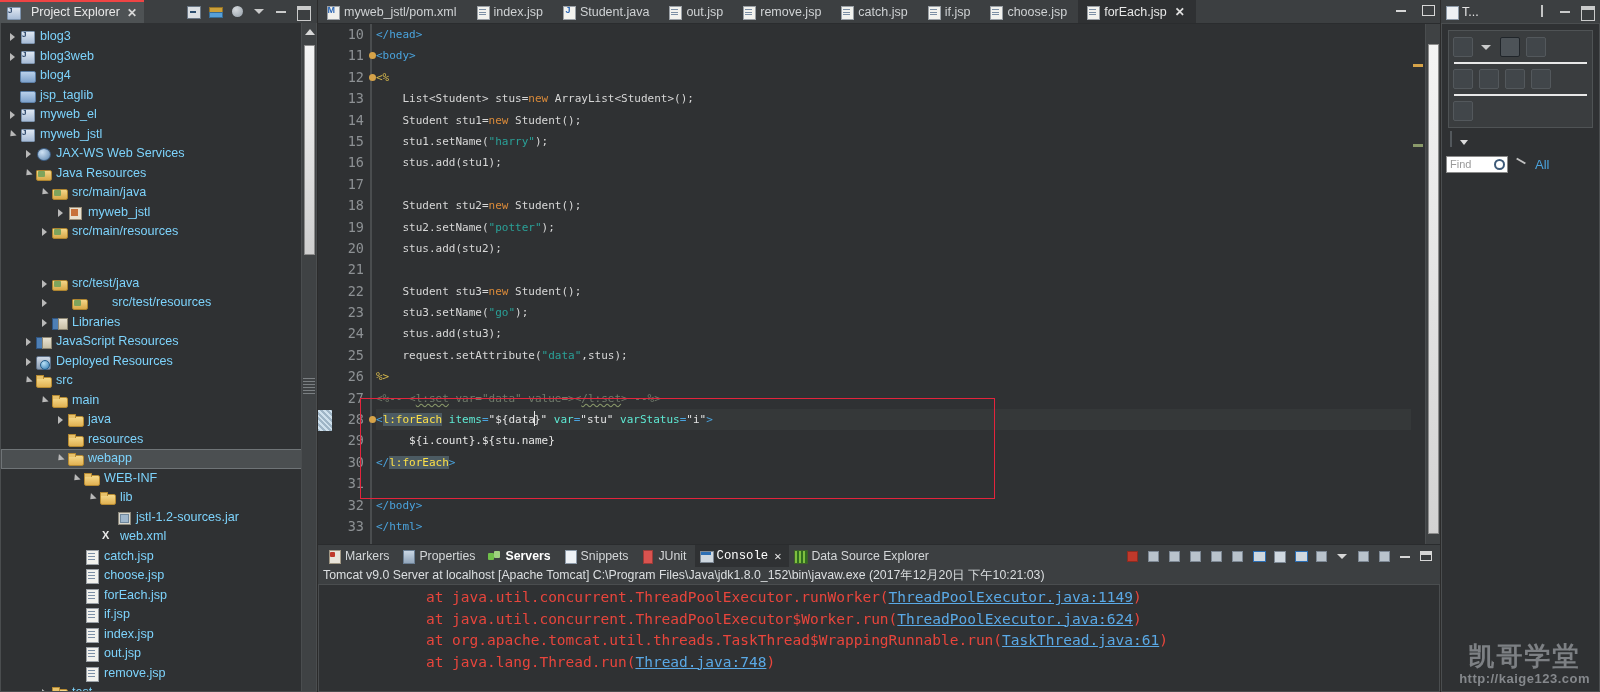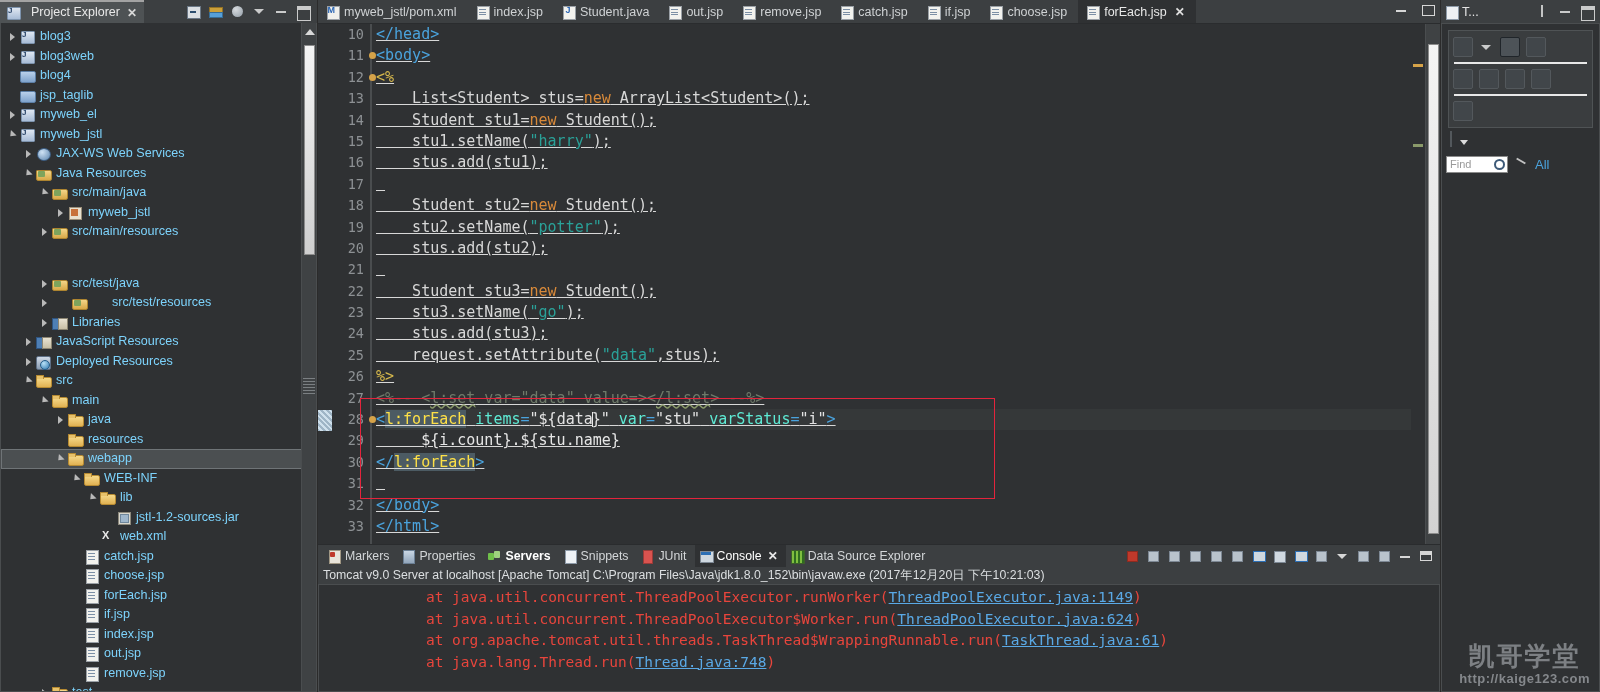--- a/index.html
+++ b/index.html
@@ -9,21 +9,21 @@
     font-family:"Liberation Sans", sans-serif;
     font-size:12px; color:#cfd2d4;
   }
   .app{ position:relative; width:1600px; height:692px; display:flex; }
 
   
   .explorer{ width:318px; height:692px; background:#3c3f41; display:flex; flex-direction:column;
              border-right:1px solid #2b2b2b; flex:0 0 318px; }
   .ex-tabrow{ height:23px; background:#3c3f41; display:flex; align-items:center; position:relative; }
   .ex-tab{ height:23px; background:#4e5254; display:flex; align-items:center; gap:5px;
-           padding:0 7px 0 5px; border-top:2px solid #a3a3a3; color:#e6e6e6; font-size:12.5px; }
+           padding:0 7px 0 5px; border-top:2px solid #ef4444; color:#e6e6e6; font-size:12.5px; }
   .ex-tab .lbl{ font-size:12.5px; color:#e8e8e8; }
   .ex-close{ color:#d8d8d8; font-size:12px; font-weight:bold; margin-left:2px; cursor:pointer;}
   .ex-tools{ margin-left:auto; display:flex; align-items:center; gap:7px; padding-right:6px; }
   .tool-ic{ width:15px; height:15px; display:inline-block; position:relative; opacity:.92; }
 
   .ex-body{ flex:1; background:#2f3133; position:relative; overflow:hidden;
             border:1px solid #4a4d4f; border-top:none; }
   .tree{ padding:4px 0 0 0; }
   .row{ height:19.5px; display:flex; align-items:center; white-space:nowrap;
         font-size:12.6px; color:#7dd3fc; padding-right:4px; }
@@ -109,21 +109,21 @@
   .editor{ flex:1; background:#2f3133; position:relative; display:flex; overflow:hidden;
            border-top:1px solid #2a2c2e;}
   .gutter{ width:52px; background:#2f3133; flex:0 0 52px; position:relative; }
   .gline{ height:21.4px; line-height:21.4px; text-align:right; padding-right:6px;
           font-family:"DejaVu Sans Mono", monospace; font-size:13.5px; color:#8d9194; position:relative;}
   .fold{ position:absolute; right:-6px; top:7px; width:7px; height:7px; border-radius:50%;
          background:#d6a349; }
   .vsep{ width:2px; background:#4a4d4f; flex:0 0 2px; }
   .codearea{ flex:1; position:relative; overflow:hidden; padding-left:4px;}
   .cline{ height:21.4px; line-height:21.4px; font-family:"DejaVu Sans Mono", monospace;
-          font-size:15px; white-space:pre; color:#d8d8d8;text-decoration:underline; }
+          font-size:11px; white-space:pre; color:#d8d8d8; }
   .cline.curr{ background:#353839; }
   .k-tag{ color:#4aa3dd; }
   .k-tagname{ color:#fde047; }
   .k-attr{ color:#5eead4; }
   .k-strg{ color:#2aa198; }
   .k-kw{ color:#d98a3a; }
   .k-dir{ color:#d6b84c; }
   .k-cmt{ color:#6f7a6a; }
   .k-txt{ color:#e3e3e3; }
   .k-el{ color:#e6e6e6; }
@@ -141,21 +141,21 @@
      background:linear-gradient(#f4f4f4,#d2d2d2); border:1px solid #8c8c8c;}
   .ed-overview{ position:absolute; right:15px; top:0; width:14px; height:100%; background:#2f3133;}
   .ov-mark{ position:absolute; right:2px; width:10px; height:3px; }
 
   
   .console{ height:148px; flex:0 0 148px; background:#3c3f41; display:flex; flex-direction:column;
             border-top:1px solid #2a2c2e;}
   .cn-tabs{ height:22px; display:flex; align-items:center; padding-left:5px; gap:0px; }
   .cn-tab{ height:22px; display:flex; align-items:center; gap:4px; padding:0 8px 0 4px;
            font-size:12.3px; color:#d3d6d8; white-space:nowrap;}
-  .cn-tab.active{ color:#ffffff; }
+  .cn-tab.active{ color:#ffffff;font-family:Liberation Mono, monospace; }
   .cn-tab.bold{ font-weight:bold; color:#ffffff; }
   .cn-tab .ci{ width:14px; height:14px; position:relative; flex:0 0 14px; }
   .ci-markers::before{ content:""; position:absolute; left:2px; top:1px; width:10px; height:12px;
     background:#e8e4da; border:1px solid #a09784;}
   .ci-markers::after{ content:""; position:absolute; left:3px; top:3px; width:5px; height:5px;
     background:#c0392b; border-radius:1px;}
   .ci-props::before{ content:""; position:absolute; left:2px; top:1px; width:10px; height:12px;
     background:linear-gradient(#c9d6e3,#92a6bb); border:1px solid #6b7f94;}
   .ci-servers::before{ content:""; position:absolute; left:1px; top:4px; width:6px; height:7px;
     background:#6fbf4a; border-radius:1px;}

